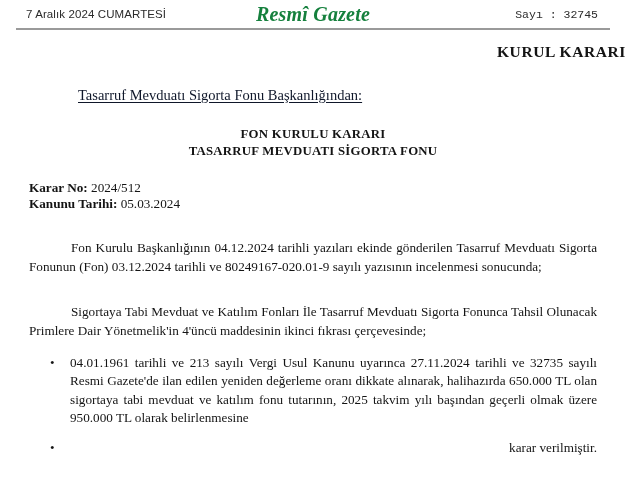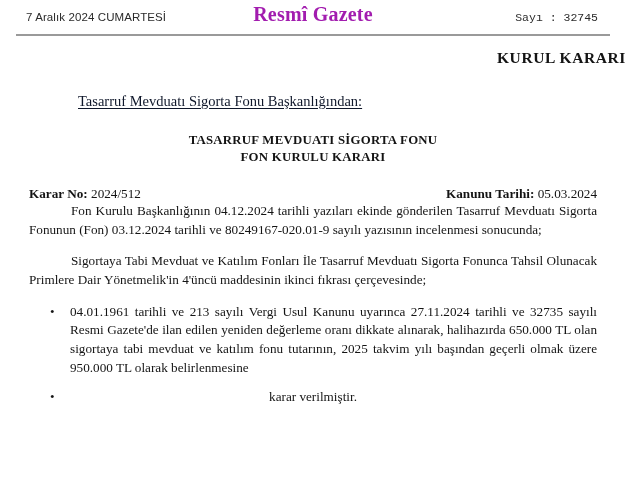--- a/index.html
+++ b/index.html
@@ -20,21 +20,21 @@
   .page {
     position: relative;
     width: 626px;
     height: 497px;
     box-sizing: border-box;
   }
 
   
   .masthead {
     position: relative;
-    height: 34px;
+    height: 28px;
     padding: 0 16px;
     display: flex;
     align-items: center;
     justify-content: space-between;
     box-sizing: border-box;
   }
   .masthead-date {
     font-family: "Liberation Sans", "DejaVu Sans", sans-serif;
     font-size: 11.5px;
     color: #2b2b2b;
@@ -103,34 +103,35 @@
   }
 
   
   .karar-row {
     margin-top: 20px;
     padding: 0 29px;
     display: flex;
     justify-content: space-between;
     font-size: 13.2px;
     color: #141414;
+    flex-direction: column;
   }
   .karar-row b {
     font-weight: 700;
   }
 
   
   .body-block {
     padding: 0 29px;
     font-size: 13.2px;
     line-height: 18.6px;
     color: #141414;
   }
   .para {
-    margin-top: 0;
+    margin-top: 27px;
     text-align: justify;
     text-indent: 42px;
     text-justify: inter-word;
   }
 
   .bullets {
     margin: 11px 0 0 0;
     padding: 0;
     list-style: none;
   }
@@ -143,44 +144,44 @@
   .bullet-marker {
     position: absolute;
     left: 21px;
     top: 0;
     line-height: 18.6px;
     font-size: 13px;
   }
 
   .closing {
     margin-top: 10px;
-    text-align: center;
+    text-align: right;
   }
 </style>
 </head>
 <body>
 
 <div class="page">
 
   <div class="masthead">
     <div class="masthead-date">7 Aralık 2024 CUMARTESİ</div>
-    <div class="masthead-title" style="color: #a21caf;">Resmî Gazete</div>
+    <div class="masthead-title" style="color: #15803d; font-style: italic;">Resmî Gazete</div>
     <div class="masthead-issue">Sayı : 32745</div>
   </div>
   <div class="masthead-rule" style="background: rgb(154, 154, 154);"></div>
 
   <div class="kurul-karari">KURUL KARARI</div>
 
   <div class="from-line">
     <span>Tasarruf Mevduatı Sigorta Fonu Başkanlığından:</span>
   </div>
 
   <div class="doc-subtitle">
+    <div>FON KURULU KARARI</div>
     <div>TASARRUF MEVDUATI SİGORTA FONU</div>
-    <div>FON KURULU KARARI</div>
   </div>
 
   <div class="karar-row">
     <div>
       <b>Karar No:</b>
       <span>2024/512</span>
     </div>
     <div>
       <b>Kanunu Tarihi:</b>
       <span>05.03.2024</span>

